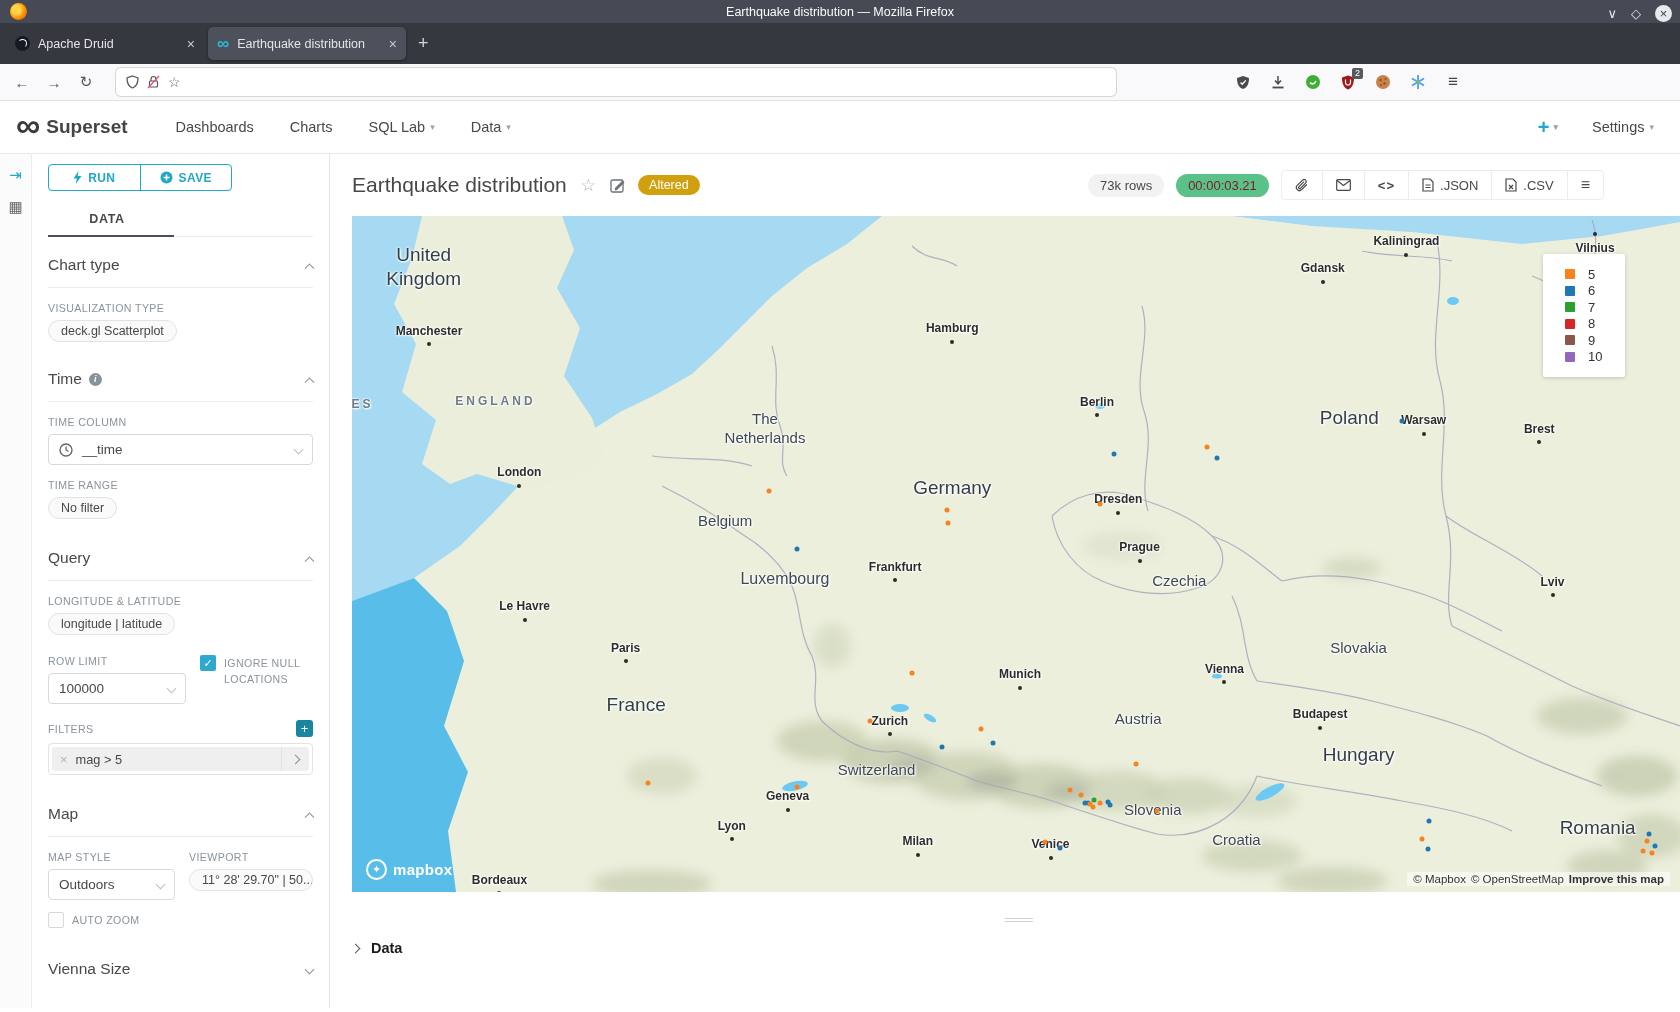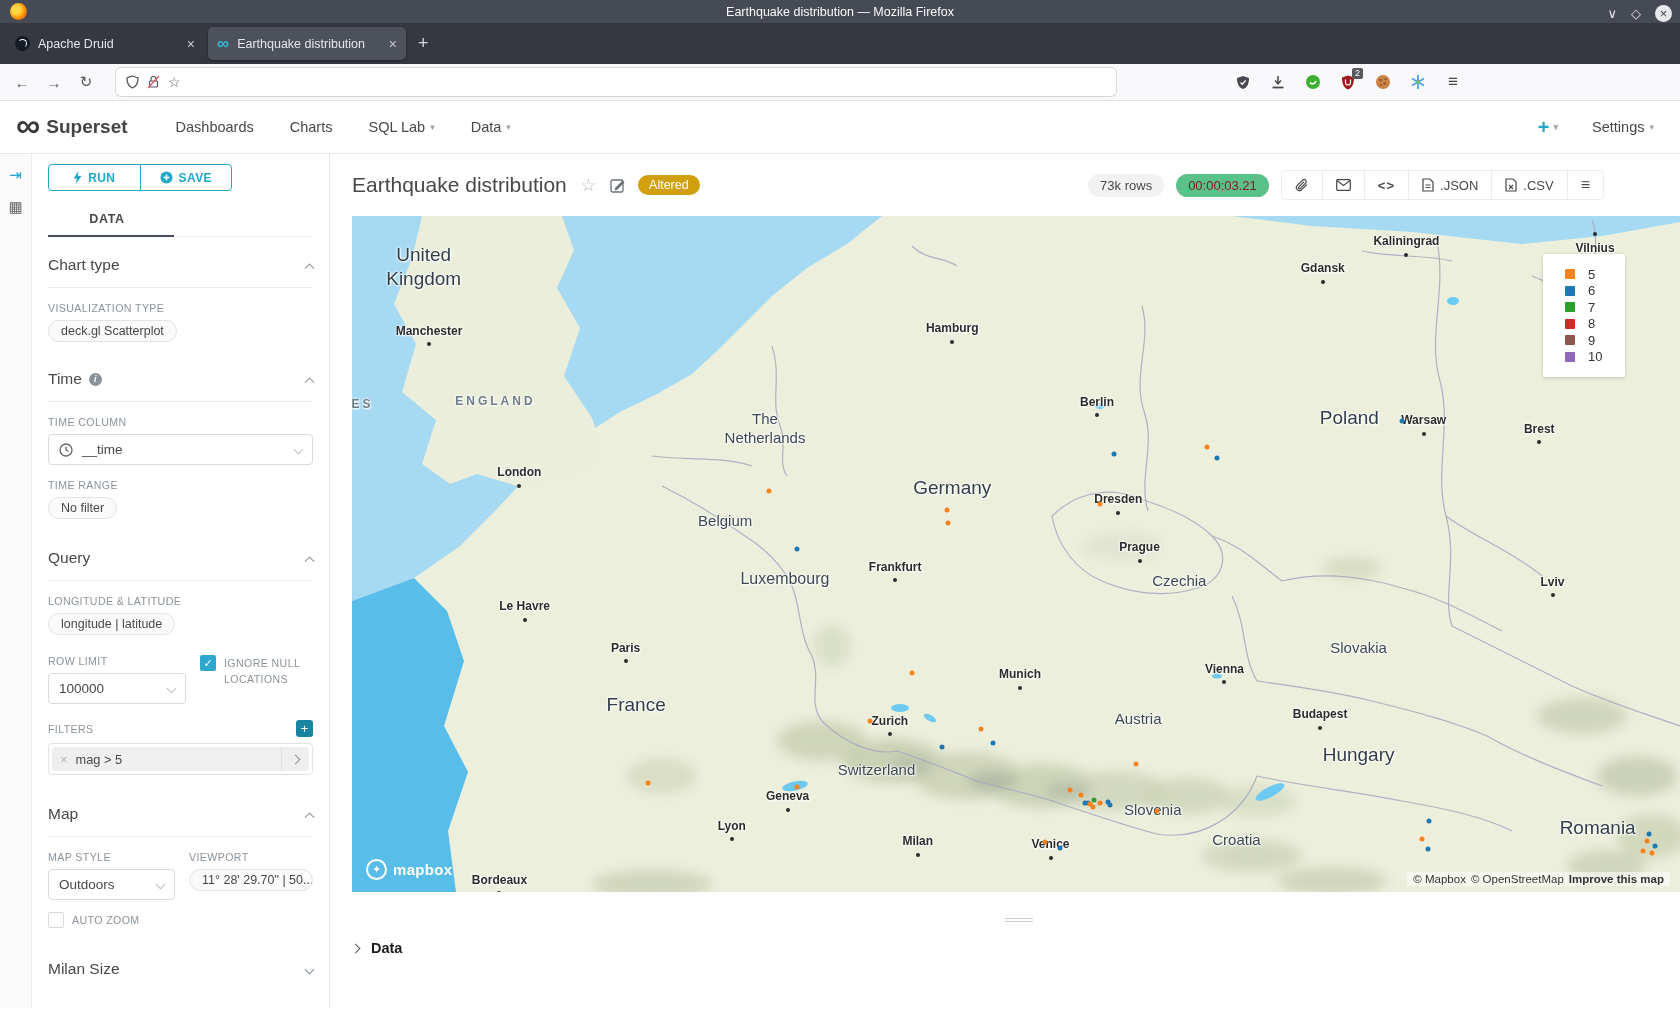--- a/index.html
+++ b/index.html
@@ -381,21 +381,21 @@
         <span class="pill" style="max-width:124px;overflow:hidden;white-space:nowrap">11° 28' 29.70" | 50...</span>
       </div>
     </div>
     <div class="chk-row" style="margin-top:12px;align-items:center">
       <span class="checkbox empty"></span>
       <span class="chk-label">AUTO ZOOM</span>
     </div>
 
     
     <div class="section-h" style="padding-top:32px">
-      <span class="s-title">Milan Size</span>
+      <span class="s-title">Vienna Size</span>
       <span class="chev down"></span>
     </div>
   </div>
 
   <div class="chart-area">
     <div class="chart-header">
       <span class="chart-title">Earthquake distribution</span>
       <span class="hd-ico">☆</span>
       <span class="hd-ico">
         <svg class="mini" width="16" height="16" viewBox="0 0 16 16">

